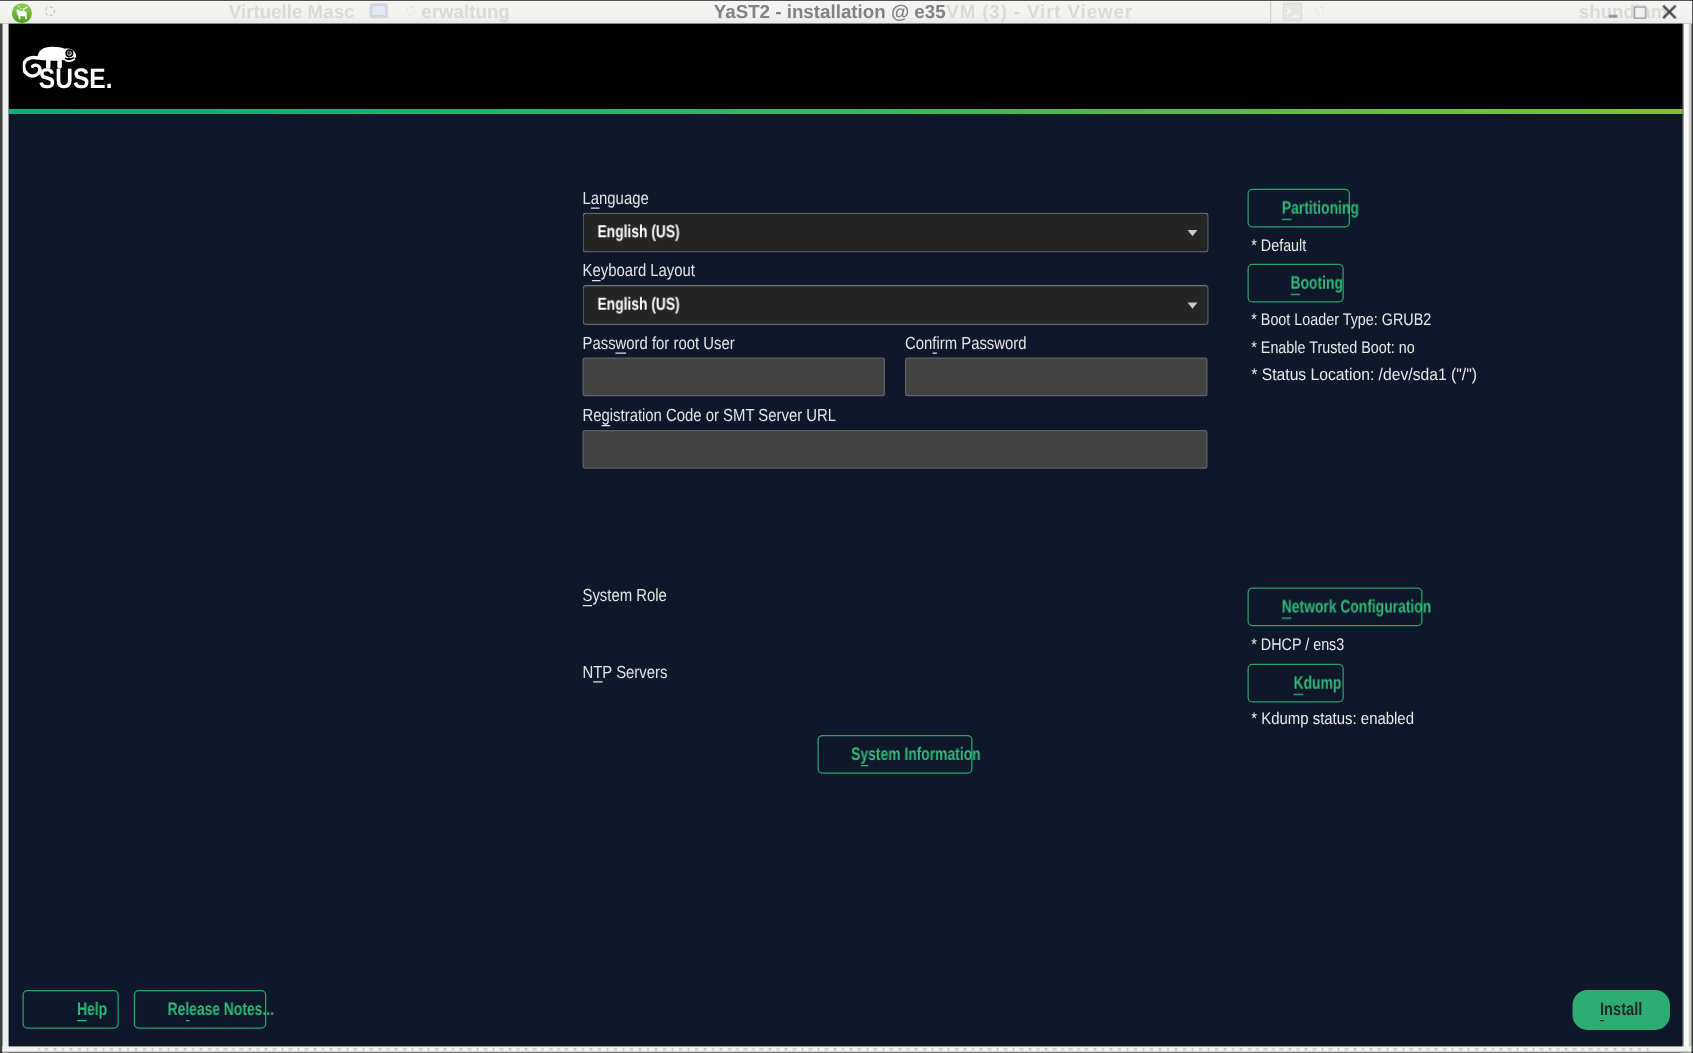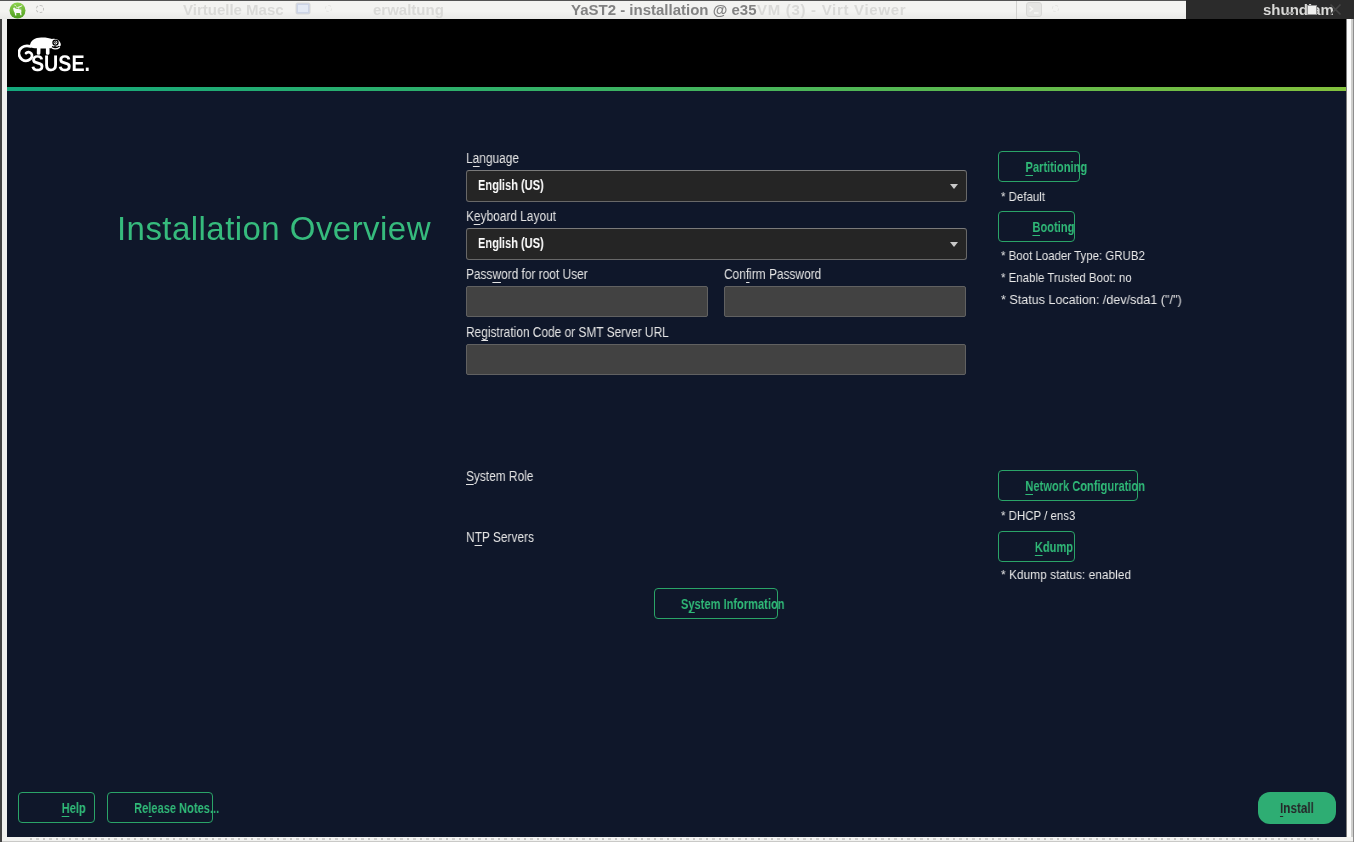--- a/index.html
+++ b/index.html
@@ -3,21 +3,21 @@
 <meta charset="utf-8">
 <style>
   * { margin:0; padding:0; box-sizing:border-box; }
   html,body { width:1354px; height:842px; overflow:hidden; background:#2b2b2b; }
   body { font-family:"Liberation Sans", sans-serif; position:relative; }
   .tx, .ct, .it, .in, .lbl, .bullet, .tfade, #wtitle, #bigtitle, #frameB div { will-change: transform; }
   .abs { position:absolute; }
   .tx { display:inline-block; transform:scaleX(0.85); transform-origin:0 0; white-space:nowrap; }
 
   
-  #titlebar { left:0; top:0; width:1186px; height:19px;
+  #titlebar { left:0; top:0; width:1354px; height:19px;
     background:linear-gradient(#545454 0%, #545454 5%, #f3f3f1 6%, #f3f3f1 60%, #e9e9e7 100%);text-align:center; }
   .tfade { position:absolute; top:1px; font-size:15px; font-weight:bold; color:#d9d9d7; white-space:nowrap; }
   #wtitle { position:absolute; top:1px; font-size:15px; font-weight:bold; color:#828282; white-space:nowrap; }
 
   
   #frameL { left:2px; top:19px; width:5px; height:823px; background:#f0f0ee; }
   #frameR { left:1346px; top:19px; width:7px; height:823px; background:#fbfbfb; border-left:1px solid #7e7e7e; box-shadow:inset -2px 0 0 #cfcfcd; }
   #frameB { left:2px; top:837px; width:1351px; height:5px; background:#f2f2f0; overflow:hidden; box-shadow:inset 0 -1px 0 #c9c9c7; }
   #edgeL { left:0; top:19px; width:2px; height:823px; background:#434343; }
   #edgeR { left:1353px; top:19px; width:1px; height:823px; background:#8e8e8e; }
@@ -72,21 +72,21 @@
     <path d="M5.2 3.2 C 5.8 2.6 6.6 2.8 6.8 3.6 L 7.2 5.6 L 12.6 3.4 C 13.2 3.2 13.5 3.8 13 4.2 L 8.6 6.6 L 12.2 6.8 C 12.6 6.9 12.6 7.3 12.2 7.4 Z" fill="#f2f2f2"></path>
     <path d="M4.4 7.6 C 3.6 6.2 4.6 5.0 5.6 5.6 L 6.4 6.4 C 7.6 6.9 10.6 6.8 11.6 7.4 C 12.6 8.0 12.6 9.4 12.2 10.4 L 12.6 13.2 L 11.4 13.3 L 10.8 10.9 L 7.2 11.0 L 7.4 13.4 L 6.2 13.4 L 5.6 10.6 C 4.8 9.8 4.6 8.6 4.4 7.6 Z" fill="#fafafa"></path>
   </svg>
   <div class="abs" style="left:36px;top:5px;width:8px;height:8px;border:1.5px dashed #c2c2c0;border-radius:50%"></div>
   <div class="tfade" style="left:183px;">Virtuelle Masc</div>
   <svg class="abs" style="left:295px;top:2px" width="16" height="15" viewBox="0 0 16 15">
     <rect x="1" y="1" width="14" height="11" rx="1.5" fill="#ccd4e6" stroke="#dadad8"></rect>
     <rect x="3" y="3" width="10" height="7" fill="#e3e9f4"></rect>
   </svg>
   <div class="abs" style="left:325px;top:5px;width:7px;height:7px;border:1.5px dashed #e4e4e2;border-radius:50%"></div>
-  <div class="tfade" style="left:337px;margin-left:36px;">erwaltung</div>
+  <div class="tfade" style="left:337px;">erwaltung</div>
   <div class="tfade" style="left:757px;letter-spacing:0.7px">VM (3) - Virt Viewer</div>
   <div id="wtitle" style="left:571px;">YaST2 - installation @ e35</div>
   <div class="abs" style="left:1016px;top:1px;width:1px;height:18px;background:#d2d2d0"></div>
   <svg class="abs" style="left:1026px;top:2px" width="16" height="15" viewBox="0 0 16 15">
     <rect x="0.5" y="0.5" width="15" height="14" rx="2.5" fill="#e5e5e3" stroke="#d8d8d6"></rect>
     <path d="M3.5 4.5 l3 2.5 -3 2.5" fill="none" stroke="#f6f6f4" stroke-width="1.5"></path>
     <path d="M8 11 h4.5" stroke="#f6f6f4" stroke-width="1.5"></path>
   </svg>
   <div class="abs" style="left:1052px;top:5px;width:7px;height:7px;border:1.5px dashed #e4e4e2;border-radius:50%"></div>
   <div class="tfade" style="left:1263px;">shundiam</div>
@@ -114,21 +114,20 @@
       <path d="M12.4,11.4 C 5.8,9.8 0.5,13.0 0.9,18.7 C 1.25,23.9 6.1,26.8 10.2,25.4 C 13.6,24.2 14.9,20.9 13.3,18.6 C 12.0,16.8 9.3,16.5 8.1,18.1" fill="none" stroke="#ffffff" stroke-width="2.7" stroke-linecap="round"></path>
       <circle cx="37.5" cy="7.6" r="2.55" fill="none" stroke="#000" stroke-width="1.3"></circle>
       <circle cx="37.3" cy="7.4" r="0.9" fill="none" stroke="#000" stroke-width="0.9"></circle>
       <path d="M34.0,11.6 Q 37.6,13.6 41.2,11.2" fill="none" stroke="#000" stroke-width="1.3"></path>
       <path d="M34.2,13.2 Q 37.8,15.0 41.8,12.2" fill="none" stroke="#ffffff" stroke-width="1.4"></path>
       <text x="13" y="35.8" font-family="Liberation Sans, sans-serif" font-weight="bold" font-size="22.5" fill="#ffffff" textLength="59" lengthAdjust="spacingAndGlyphs">SUSE.</text>
     </svg>
   </div>
   <div id="greenbar"></div>
 
-  <div id="bigtitle">Installation Overview</div>
 
   <div class="lbl" style="left:459px;top:131px"><span class="tx">L<u>a</u>nguage</span></div>
   <div class="combo" style="left:459px;top:151px">
       <span class="ct">English (US)</span>
       <i class="arr"></i>
     </div>
 
   <div class="lbl" style="left:459px;top:189px"><span class="tx">K<u>e</u>yboard Layout</span></div>
   <div class="combo" style="left:459px;top:209px">
       <span class="ct">English (US)</span>

